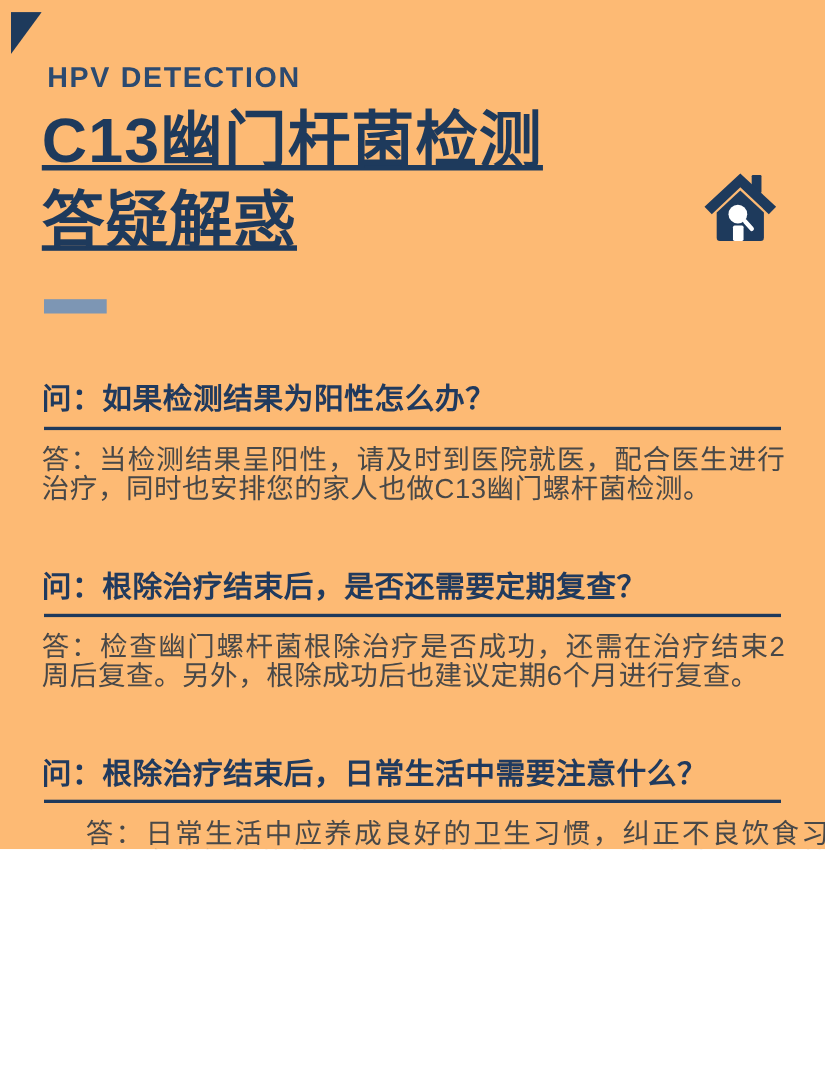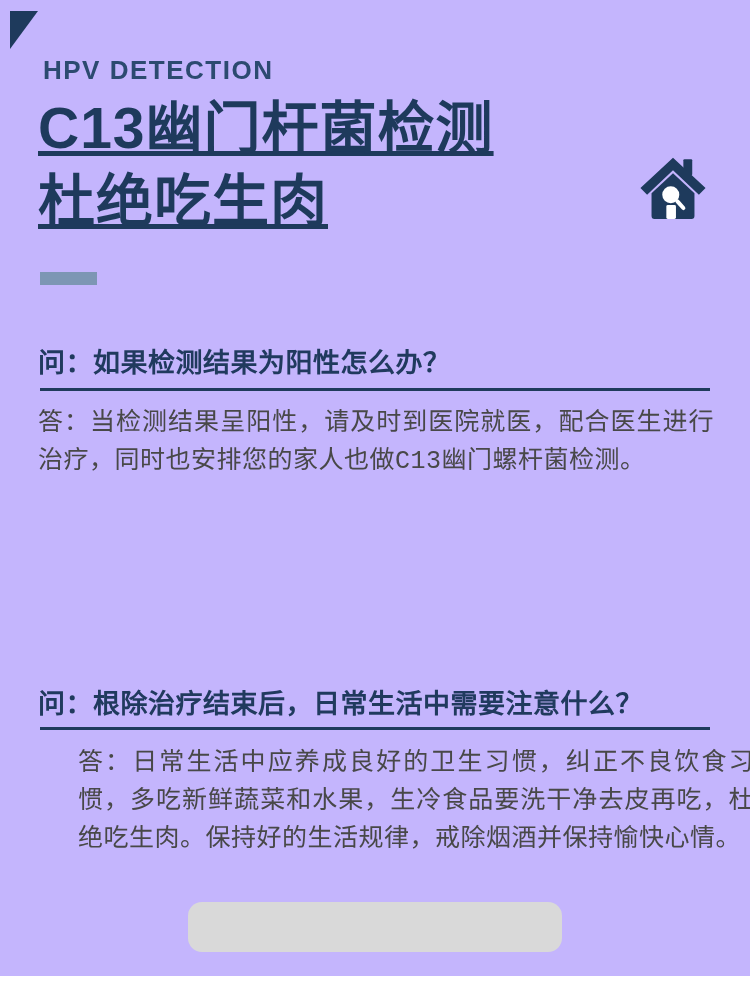--- a/index.html
+++ b/index.html
@@ -1,20 +1,20 @@
 <!DOCTYPE html>
 <html lang="zh-CN"><head>
 <meta charset="utf-8">
 <style>
   html,body{margin:0;padding:0;background:#ffffff;}
   .page{
     position:relative;
-    width:750px;height:976px;
+    width:750px;height:772px;
     margin:0 auto;
-    background:#c4b5fd;
+    background:#fdba74;
     overflow:hidden;
     font-family:"Liberation Sans","DejaVu Sans",sans-serif;
   }
   
   .corner-triangle{
     position:absolute;left:10px;top:11px;
     width:28px;height:38px;
     background:#1e3a5c;
     clip-path:polygon(0 0,100% 0,0 100%);
   }
@@ -40,24 +40,23 @@
   .question{
     font-size:27px;font-weight:700;letter-spacing:0.5px;
     color:#203a5e;white-space:nowrap;
   }
   .divider{
     position:absolute;left:2px;width:670px;height:3px;
     background:#1f3a5c;
   }
   .answer{
     position:absolute;left:0;width:676px;
-    font-size:25px;line-height:38px;color:#484848;
+    font-size:25px;line-height:27px;color:#484848;
     text-align:justify;text-justify:inter-ideograph;
     letter-spacing:0.5px;
-    font-family:Liberation Mono, monospace;
   }
   .sec-1{top:341px;} .sec-1 .divider{top:47px;} .sec-1 .answer{top:64px;}
   .sec-2{top:512px;} .sec-2 .divider{top:46px;} .sec-2 .answer{top:63px;}
   .sec-3{top:682px;} .sec-3 .divider{top:45px;} .sec-3 .answer{top:63px;margin-left:40px;}
   .bottom-bar{
     position:absolute;left:188px;top:902px;
     width:374px;height:50px;
     background:#d9d9d9;
     border-radius:14px;
   }
@@ -66,40 +65,45 @@
 <body>
 
 <div class="page">
 
   <div class="corner-triangle"></div>
 
   <div class="eyebrow">HPV DETECTION</div>
 
   <div class="title">
     <div>C13幽门杆菌检测</div>
-    <div>杜绝吃生肉</div>
+    <div>答疑解惑</div>
   </div>
 
   <svg class="home-icon" viewBox="0 0 100 100" xmlns="http://www.w3.org/2000/svg" aria-hidden="true">
     <rect x="64" y="11" width="12" height="22" rx="1.5" fill="#1e3a5c"></rect>
     <path d="M50 9 L6 50 L15 59 L50 26 L85 59 L94 50 Z" fill="#1e3a5c"></path>
     <path d="M21 57 L50 30 L79 57 L79 88 Q79 92 75 92 L25 92 Q21 92 21 88 Z" fill="#1e3a5c"></path>
     <circle cx="47" cy="59" r="11.5" fill="#ffffff"></circle>
     <line x1="56" y1="68" x2="64" y2="77" stroke="#ffffff" stroke-width="5.5" stroke-linecap="round"></line>
     <rect x="41" y="73" width="13" height="19" rx="2" fill="#ffffff"></rect>
   </svg>
 
   <div class="accent-bar"></div>
 
   <div class="qa-section sec-1">
     <div class="question">问：如果检测结果为阳性怎么办？</div>
     <div class="divider"></div>
     <div class="answer">答：当检测结果呈阳性，请及时到医院就医，配合医生进行治疗，同时也安排您的家人也做C13幽门螺杆菌检测。</div>
   </div>
 
+  <div class="qa-section sec-2">
+    <div class="question">问：根除治疗结束后，是否还需要定期复查？</div>
+    <div class="divider"></div>
+    <div class="answer">答：检查幽门螺杆菌根除治疗是否成功，还需在治疗结束2周后复查。另外，根除成功后也建议定期6个月进行复查。</div>
+  </div>
 
   <div class="qa-section sec-3">
     <div class="question">问：根除治疗结束后，日常生活中需要注意什么？</div>
     <div class="divider"></div>
     <div class="answer">答：日常生活中应养成良好的卫生习惯，纠正不良饮食习惯，多吃新鲜蔬菜和水果，生冷食品要洗干净去皮再吃，杜绝吃生肉。保持好的生活规律，戒除烟酒并保持愉快心情。</div>
   </div>
 
   <div class="bottom-bar"></div>
 
 </div>

